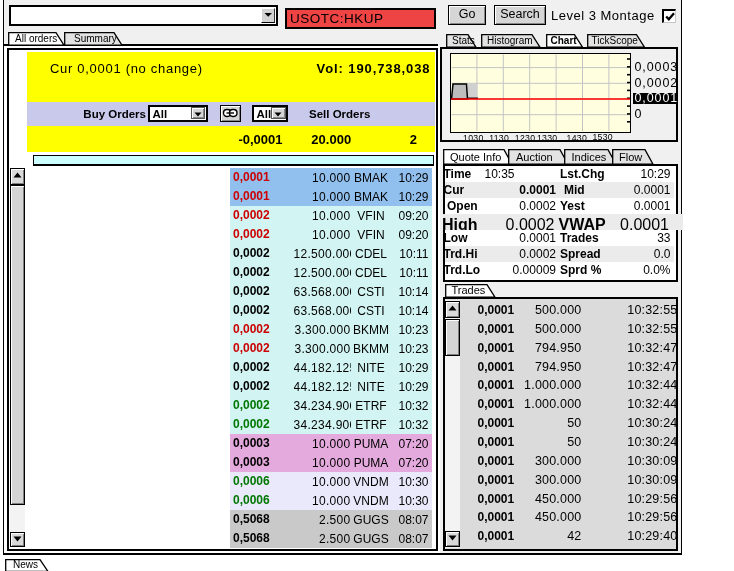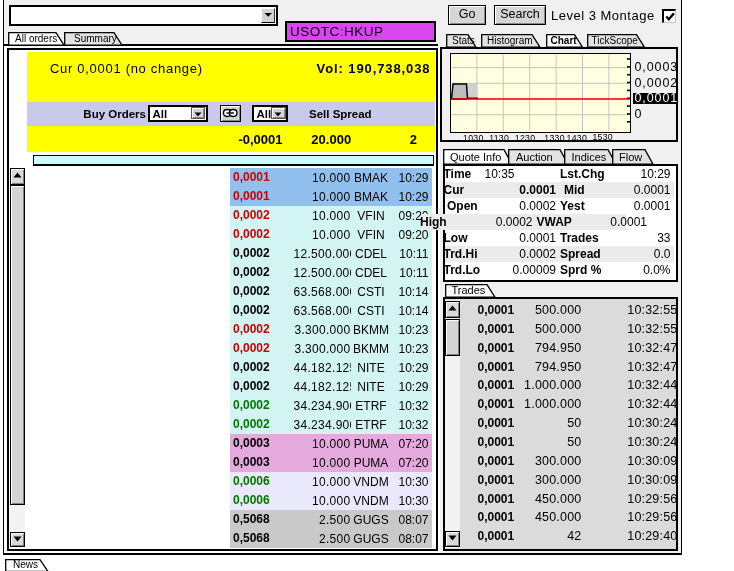--- a/index.html
+++ b/index.html
@@ -16,21 +16,21 @@
 <div class="abs" style="left:4px;top:0;width:436px;height:46px;background:#f0f0f0"></div>
 <div class="abs" style="left:440px;top:0;width:241px;height:553px;background:#f0f0f0"></div>
 
 <div class="abs" style="left:9px;top:5px;width:269px;height:20.5px;border:2px solid #000;background:#fff;box-sizing:border-box">
 <div class="abs" style="right:1px;top:1px;width:14.5px;height:14.5px;background:#d2d2d2;border-top:1px solid #fff;border-left:1px solid #fff;border-right:1.5px solid #333;border-bottom:1.5px solid #000;box-sizing:border-box">
 <svg width="13" height="12">
         <polygon points="2.5,4 10,4 6.2,7.8" fill="#000"></polygon>
       </svg></div>
 </div>
 
-<div class="abs" style="left:285px;top:21px;width:151px;height:20.5px;border:2px solid #000;background:#d946ef;box-sizing:border-box">
+<div class="abs" style="left:285px;top:8px;width:151px;height:20.5px;border:2px solid #000;background:#ef4444;box-sizing:border-box">
 <span class="abs" style="left:3px;top:1px;font-size:13.5px;letter-spacing:0.5px">USOTC:HKUP</span>
   </div>
 
 <div class="btn" style="left:448px;top:5px;width:38px;height:19.5px;box-sizing:border-box;font-size:12.5px;padding-top:1px">Go</div>
 <div class="btn" style="left:494px;top:5px;width:52px;height:19.5px;box-sizing:border-box;font-size:12.5px;padding-top:1px">Search</div>
 <span class="abs" style="left:551px;top:7.5px;font-size:13px;letter-spacing:0.5px">Level 3 Montage</span>
 <div class="abs" style="left:662px;top:9px;width:13.5px;height:14px;border-top:2px solid #000;border-left:2px solid #000;border-right:1px solid #c8c8c8;border-bottom:1px solid #c8c8c8;background:#fff;box-sizing:border-box">
 <svg width="11" height="11" style="position:absolute;left:-0.5px;top:0px">
       <path d="M2.2,5.5 L4.8,8.2 L10,2.2" stroke="#000" stroke-width="2.3" fill="none"></path>
     </svg>
@@ -70,21 +70,21 @@
 </g>
         <line x1="5.5" y1="7" x2="13" y2="7" stroke="#000" stroke-width="1.4"></line>
       </svg></div>
 <div class="abs" style="left:224.5px;top:2.5px;width:36.5px;height:17px;border:2px solid #000;background:#fff;box-sizing:border-box">
 <span class="abs" style="left:3px;top:0.5px;font-weight:bold;font-size:11.5px">All</span>
 <div class="abs" style="right:0.5px;top:0.5px;width:14.5px;height:12px;background:#d6d6d6;border:1px solid #555;box-sizing:border-box;box-shadow:inset 1px 1px 0 #fff,inset -1px -1px 0 #888">
 <svg width="12" height="10">
           <polygon points="2.5,3.5 9.5,3.5 6,7.5" fill="#000"></polygon>
         </svg></div>
     </div>
-<span class="abs" style="left:282px;top:5px;font-weight:bold;font-size:11.5px">Sell Spread</span>
+<span class="abs" style="left:282px;top:5px;font-weight:bold;font-size:11.5px">Sell Orders</span>
 </div>
 
 <div class="abs" style="left:27px;top:126px;width:408px;height:26px;background:#ffff00">
 <div class="abs" style="left:160px;top:6px;width:95.5px;text-align:right;font-weight:bold;font-size:13px">-0,0001</div>
 <div class="abs" style="left:270px;top:6px;width:68.5px;text-align:center;font-weight:bold;font-size:13px">20.000</div>
 <div class="abs" style="left:350px;top:6px;width:40px;text-align:right;font-weight:bold;font-size:13px">2</div>
 </div>
 
 <div class="abs" style="left:33px;top:155px;width:401px;height:10.5px;background:#ccffff;border:1px solid #000;border-bottom:2px solid #000;box-sizing:border-box"></div>
 
@@ -260,21 +260,21 @@
 <line x1="132.50" y1="1.5" x2="132.50" y2="78" stroke="#c3c3c3" stroke-width="1"></line>
 <line x1="158.90" y1="1.5" x2="158.90" y2="78" stroke="#c3c3c3" stroke-width="1"></line>
 <rect x="17.5" y="31" width="10" height="15" fill="#d0d0d0"></rect>
 <polygon points="1.5,46 3,31 16.5,31 17.5,46" fill="#bdbdbd" stroke="#000" stroke-width="1.5"></polygon>
 <line x1="17.5" y1="45.3" x2="28" y2="45.3" stroke="#000" stroke-width="1.5"></line>
 <line x1="1" y1="46" x2="180" y2="46" stroke="#ff0000" stroke-width="1.6"></line>
 </svg>
 <div style="position:absolute;left:459.3px;top:132.8px;width:28px;text-align:center;font-size:8.7px;letter-spacing:0.3px">1030</div>
 <div style="position:absolute;left:485.2px;top:132.8px;width:28px;text-align:center;font-size:8.7px;letter-spacing:0.3px">1130</div>
 <div style="position:absolute;left:511.1px;top:132.8px;width:28px;text-align:center;font-size:8.7px;letter-spacing:0.3px">1230</div>
-<div style="position:absolute;left:536.9px;top:132.8px;width:28px;text-align:right;font-size:8.7px;letter-spacing:0.3px">1330</div>
+<div style="position:absolute;left:536.9px;top:132.8px;width:28px;text-align:left;font-size:8.7px;letter-spacing:0.3px">1330</div>
 <div style="position:absolute;left:562.8px;top:132.8px;width:28px;text-align:center;font-size:8.7px;letter-spacing:0.3px">1430</div>
 <div style="position:absolute;left:588.7px;top:132px;width:28px;text-align:center;font-size:8.7px;letter-spacing:0.3px">1530</div>
 <span class="abs" style="left:634.5px;top:60px;font-size:12.5px;letter-spacing:0.9px">0,0003</span>
 <span class="abs" style="left:634.5px;top:76px;font-size:12.5px;letter-spacing:0.9px">0,0002</span>
 <div class="abs" style="left:632.5px;top:92.5px;width:45px;height:11.5px;background:#000">
     <span class="abs" style="left:2px;top:-1.5px;color:#fff;font-size:12.5px;letter-spacing:0.9px">0,0001</span>
   </div>
 <span class="abs" style="left:634.5px;top:106.5px;font-size:12.5px">0</span>
 
 <svg style="position:absolute;left:443px;top:148.5px" width="71" height="15.2">
@@ -306,21 +306,21 @@
     <div style="position:absolute;left:40px;top:1.5px;width:71.5px;text-align:right;font-weight:bold">0.0001</div>
     <span style="position:absolute;left:119.5px;top:1.5px;font-weight:bold">Mid</span>
     <div style="position:absolute;left:160px;top:1.5px;width:66px;text-align:right">0.0001</div>
   </div>
 <div style="position:absolute;left:444.5px;top:197.8px;width:229px;height:16.0px;background:#fff;font-size:12px">
     <span style="position:absolute;left:2.5px;top:1.5px;font-weight:bold">Open</span>
     <div style="position:absolute;left:40px;top:1.5px;width:71.5px;text-align:right;font-weight:normal">0.0002</div>
     <span style="position:absolute;left:115.5px;top:1.5px;font-weight:bold">Yest</span>
     <div style="position:absolute;left:160px;top:1.5px;width:66px;text-align:right">0.0001</div>
   </div>
-<div style="position:absolute;left:421px;top:213.8px;width:205px;height:16.0px;background:#ebebeb;font-size:12px">
+<div style="position:absolute;left:443px;top:213.8px;width:240px;height:16.0px;background:#ebebeb;font-size:16px">
     <span style="position:absolute;left:-1px;top:1.5px;font-weight:bold">High</span>
     <div style="position:absolute;left:40px;top:1.5px;width:71.5px;text-align:right;font-weight:normal">0.0002</div>
     <span style="position:absolute;left:115.5px;top:1.5px;font-weight:bold">VWAP</span>
     <div style="position:absolute;left:160px;top:1.5px;width:66px;text-align:right">0.0001</div>
   </div>
 <div style="position:absolute;left:444.5px;top:229.8px;width:229px;height:16.0px;background:#fff;font-size:12px">
     <span style="position:absolute;left:-1px;top:1.5px;font-weight:bold">Low</span>
     <div style="position:absolute;left:40px;top:1.5px;width:71.5px;text-align:right;font-weight:normal">0.0001</div>
     <span style="position:absolute;left:115.5px;top:1.5px;font-weight:bold">Trades</span>
     <div style="position:absolute;left:160px;top:1.5px;width:66px;text-align:right">33</div>

